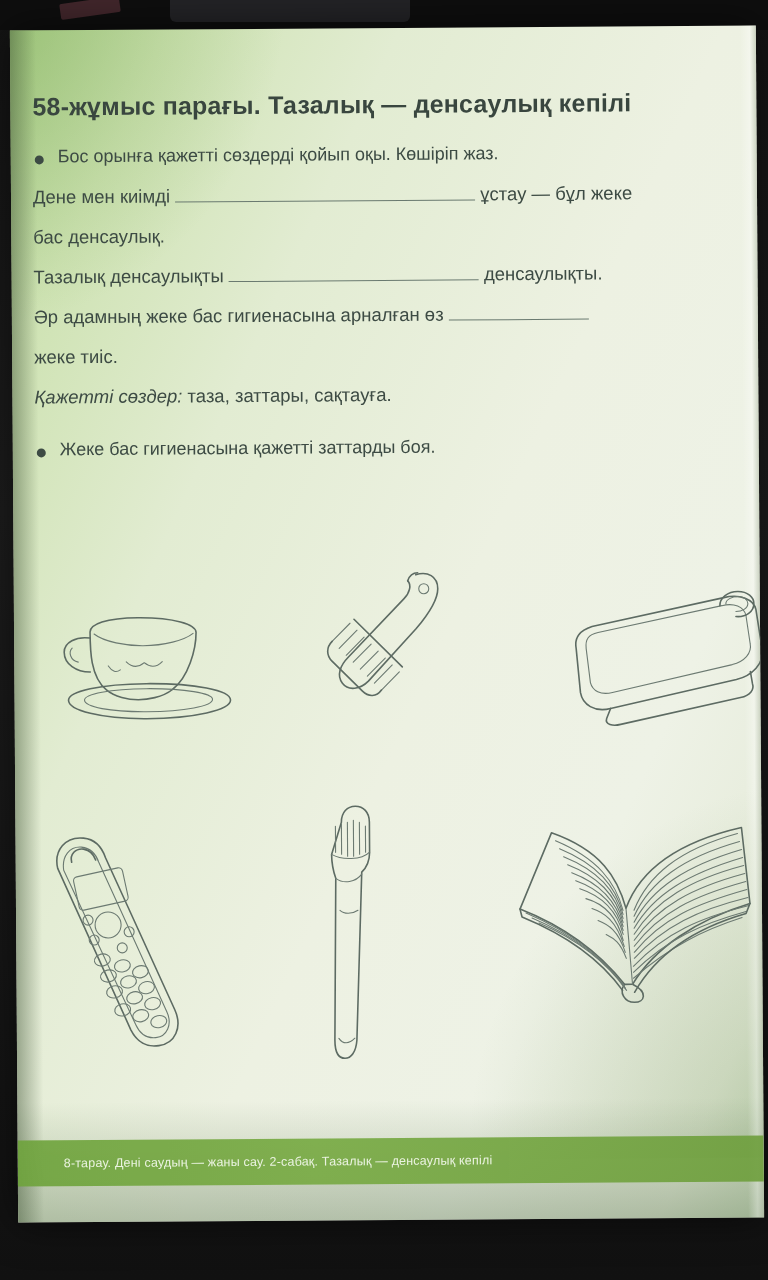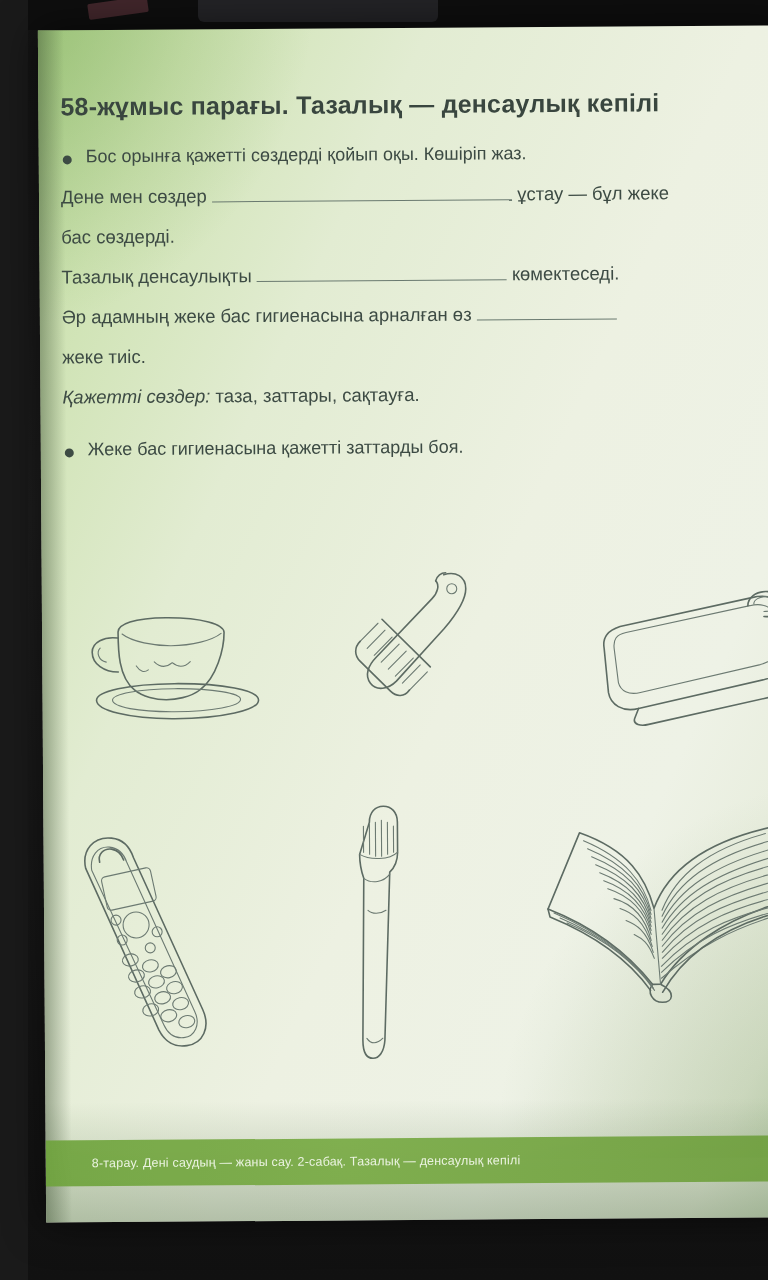--- a/index.html
+++ b/index.html
@@ -13,21 +13,20 @@
     position: relative;
     overflow: hidden;
     font-family: "Liberation Sans", sans-serif;
   }
 
   
   .scene {
     position: absolute;
     inset: 0;
     background: linear-gradient(180deg, #141414 0%, #1d1d1d 40%, #111 100%);
-    margin-left: 28px;
   }
 
   
   .top-band {
     position: absolute;
     left: 0; top: 0;
     width: 768px; height: 30px;
     background: #0e0e0e;
   }
   .top-pen {
@@ -216,31 +215,31 @@
           <span>58-жұмыс парағы.</span>
           <span class="bold">Тазалық — денсаулық кепілі</span>
         </h1>
 
         <div class="bullet-row">
           <span class="bullet-dot"></span>
           <span>Бос орынға қажетті сөздерді қойып оқы. Көшіріп жаз.</span>
         </div>
 
         <p class="para">
-          <span>Дене мен сөздер</span>
+          <span>Дене мен киімді</span>
           <span class="blank b1"></span>
           <span>ұстау — бұл жеке</span>
           <br>
-          <span>бас сөздерді.</span>
+          <span>бас денсаулық.</span>
         </p>
 
         <p class="para">
           <span>Тазалық денсаулықты</span>
           <span class="blank b2"></span>
-          <span>көмектеседі.</span>
+          <span>денсаулықты.</span>
         </p>
 
         <p class="para">
           <span>Әр адамның жеке бас гигиенасына арналған өз</span>
           <span class="blank b3"></span>
           <br>
           <span>жеке тиіс.</span>
         </p>
 
         <p class="para">

